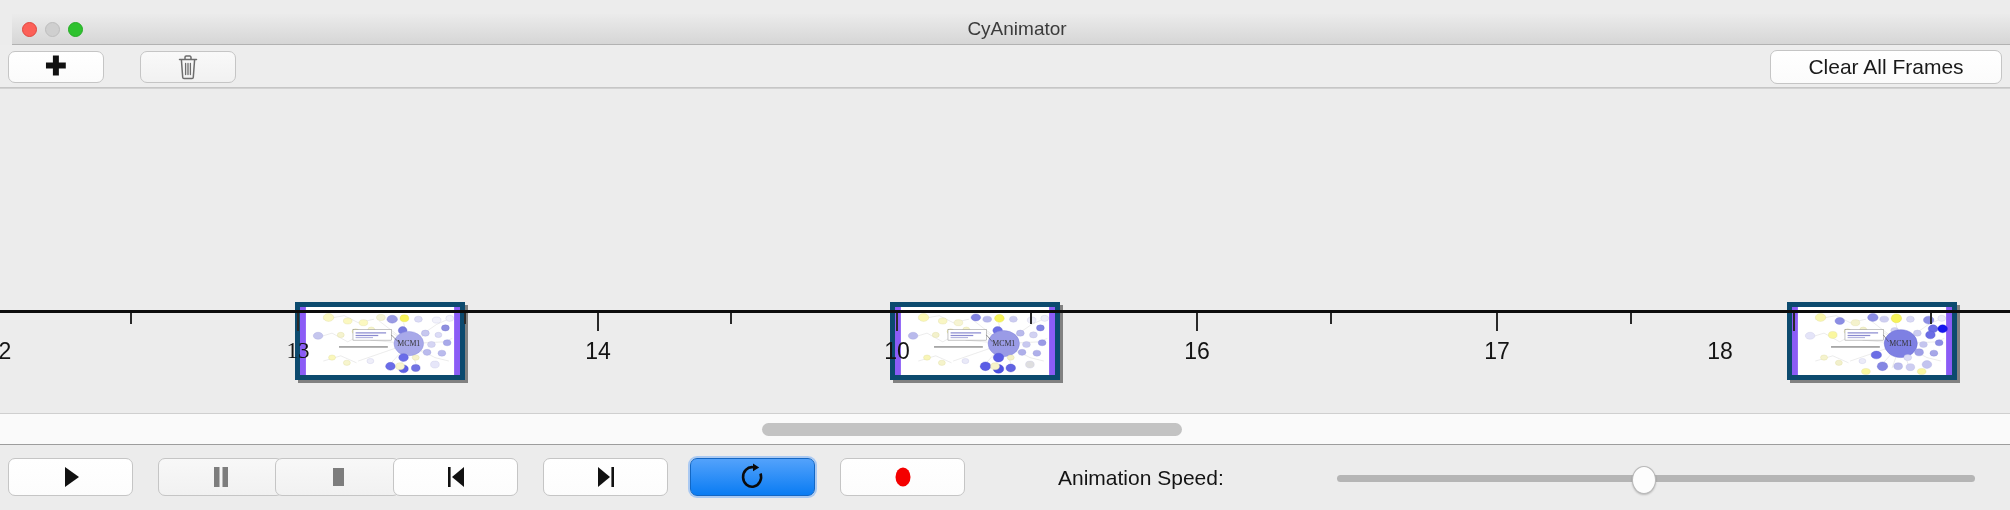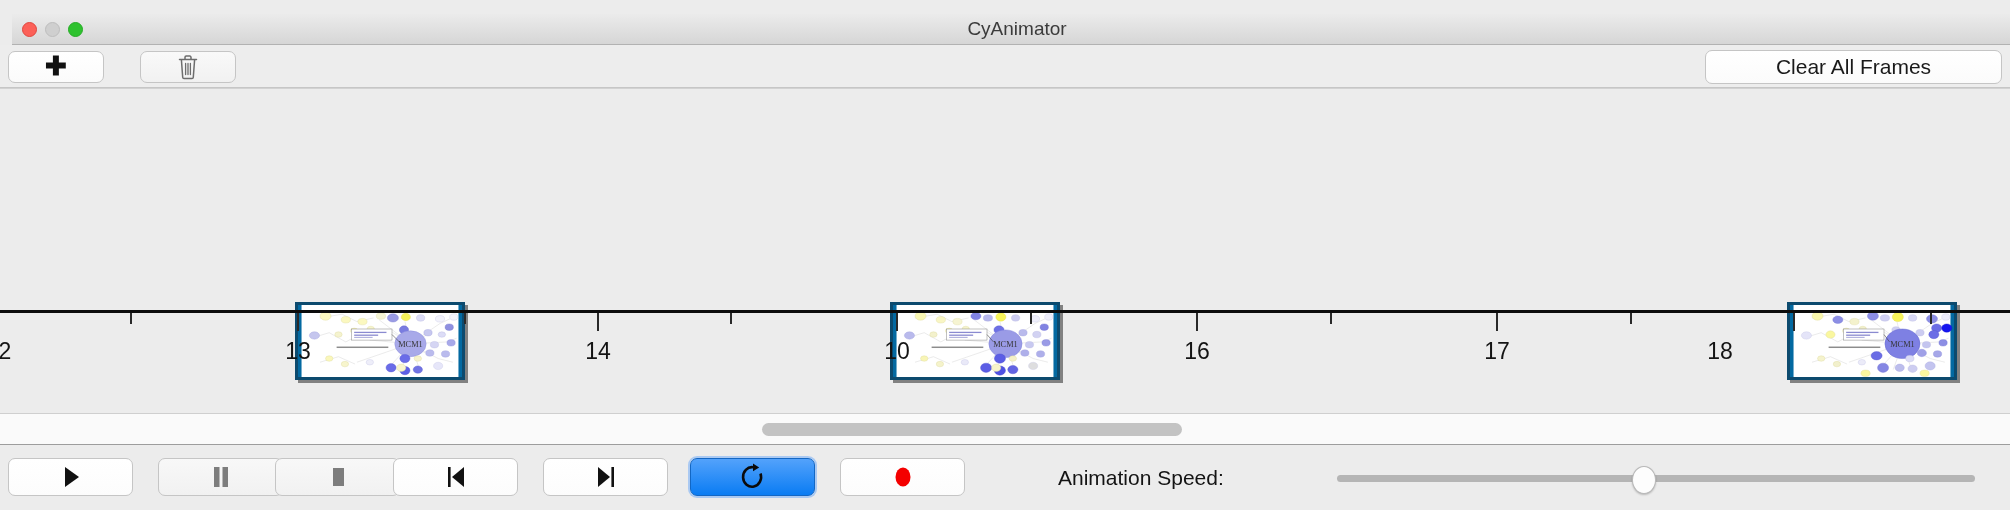--- a/index.html
+++ b/index.html
@@ -108,21 +108,21 @@
     background: linear-gradient(#ffffff, #fbfbfb);
     display: flex;
     align-items: center;
     justify-content: center;
     cursor: default;
   }
   .tb-btn.soft { background: linear-gradient(#f9f9f9, #f1f1f1); }
   .btn-add   { left: 8px;  top: 6px; width: 96px; height: 32px; }
   .btn-trash { left: 140px; top: 6px; width: 96px; height: 32px; }
   .btn-clear {
-    right: 8px; top: 5px; width: 297px; height: 34px;
+    right: 8px; top: 5px; width: 232px; height: 34px;
     font-size: 21px;
     color: #1a1a1a;
   }
   .plus-ico {
     font-size: 26px;
     font-weight: bold;
     color: #111;
     line-height: 1;
     margin-top: -2px;
   }
@@ -140,22 +140,22 @@
     position: absolute;
     left: 0; top: 0; width: 2010px; height: 1px;
     background: #d2d2d2;
   }
 
   
   .frame {
     position: absolute;
     width: 170px; height: 78px;
     box-sizing: border-box;
-    background: #0369a1;
-    border: 3px solid #0c4a6e;
+    background: #8b5cf6;
+    border: 5px solid #0c4a6e;
     box-shadow: 3px 3px 0 rgba(110,110,110,0.85);
     overflow: hidden;
   }
   .net { position: absolute; left: 0; top: 0; width: 100%; height: 100%; }
 
   
   .axis {
     position: absolute;
     left: 0; top: 222px;
     width: 2010px; height: 3px;
@@ -475,21 +475,21 @@
     <div class="tick major" style="left:896px;"></div>
     <div class="tick minor" style="left:1030px;"></div>
     <div class="tick major" style="left:1196px;"></div>
     <div class="tick minor" style="left:1330px;"></div>
     <div class="tick major" style="left:1496px;"></div>
     <div class="tick minor" style="left:1630px;"></div>
     <div class="tick major" style="left:1793px;"></div>
     <div class="tick minor" style="left:1930px;"></div>
 
     <div class="tick-label" style="left:5px;">2</div>
-    <div class="tick-label" style="left:298px;">13</div>
+    <div class="tick-label" style="left:298px;font-family:Liberation Serif, serif;">13</div>
     <div class="tick-label" style="left:598px;">14</div>
     <div class="tick-label" style="left:897px;">10</div>
     <div class="tick-label" style="left:1197px;">16</div>
     <div class="tick-label" style="left:1497px;">17</div>
     <div class="tick-label" style="left:1720px;">18</div>
 
   </div>
 
   <div class="hscroll">
     <div class="hscroll-thumb"></div>

